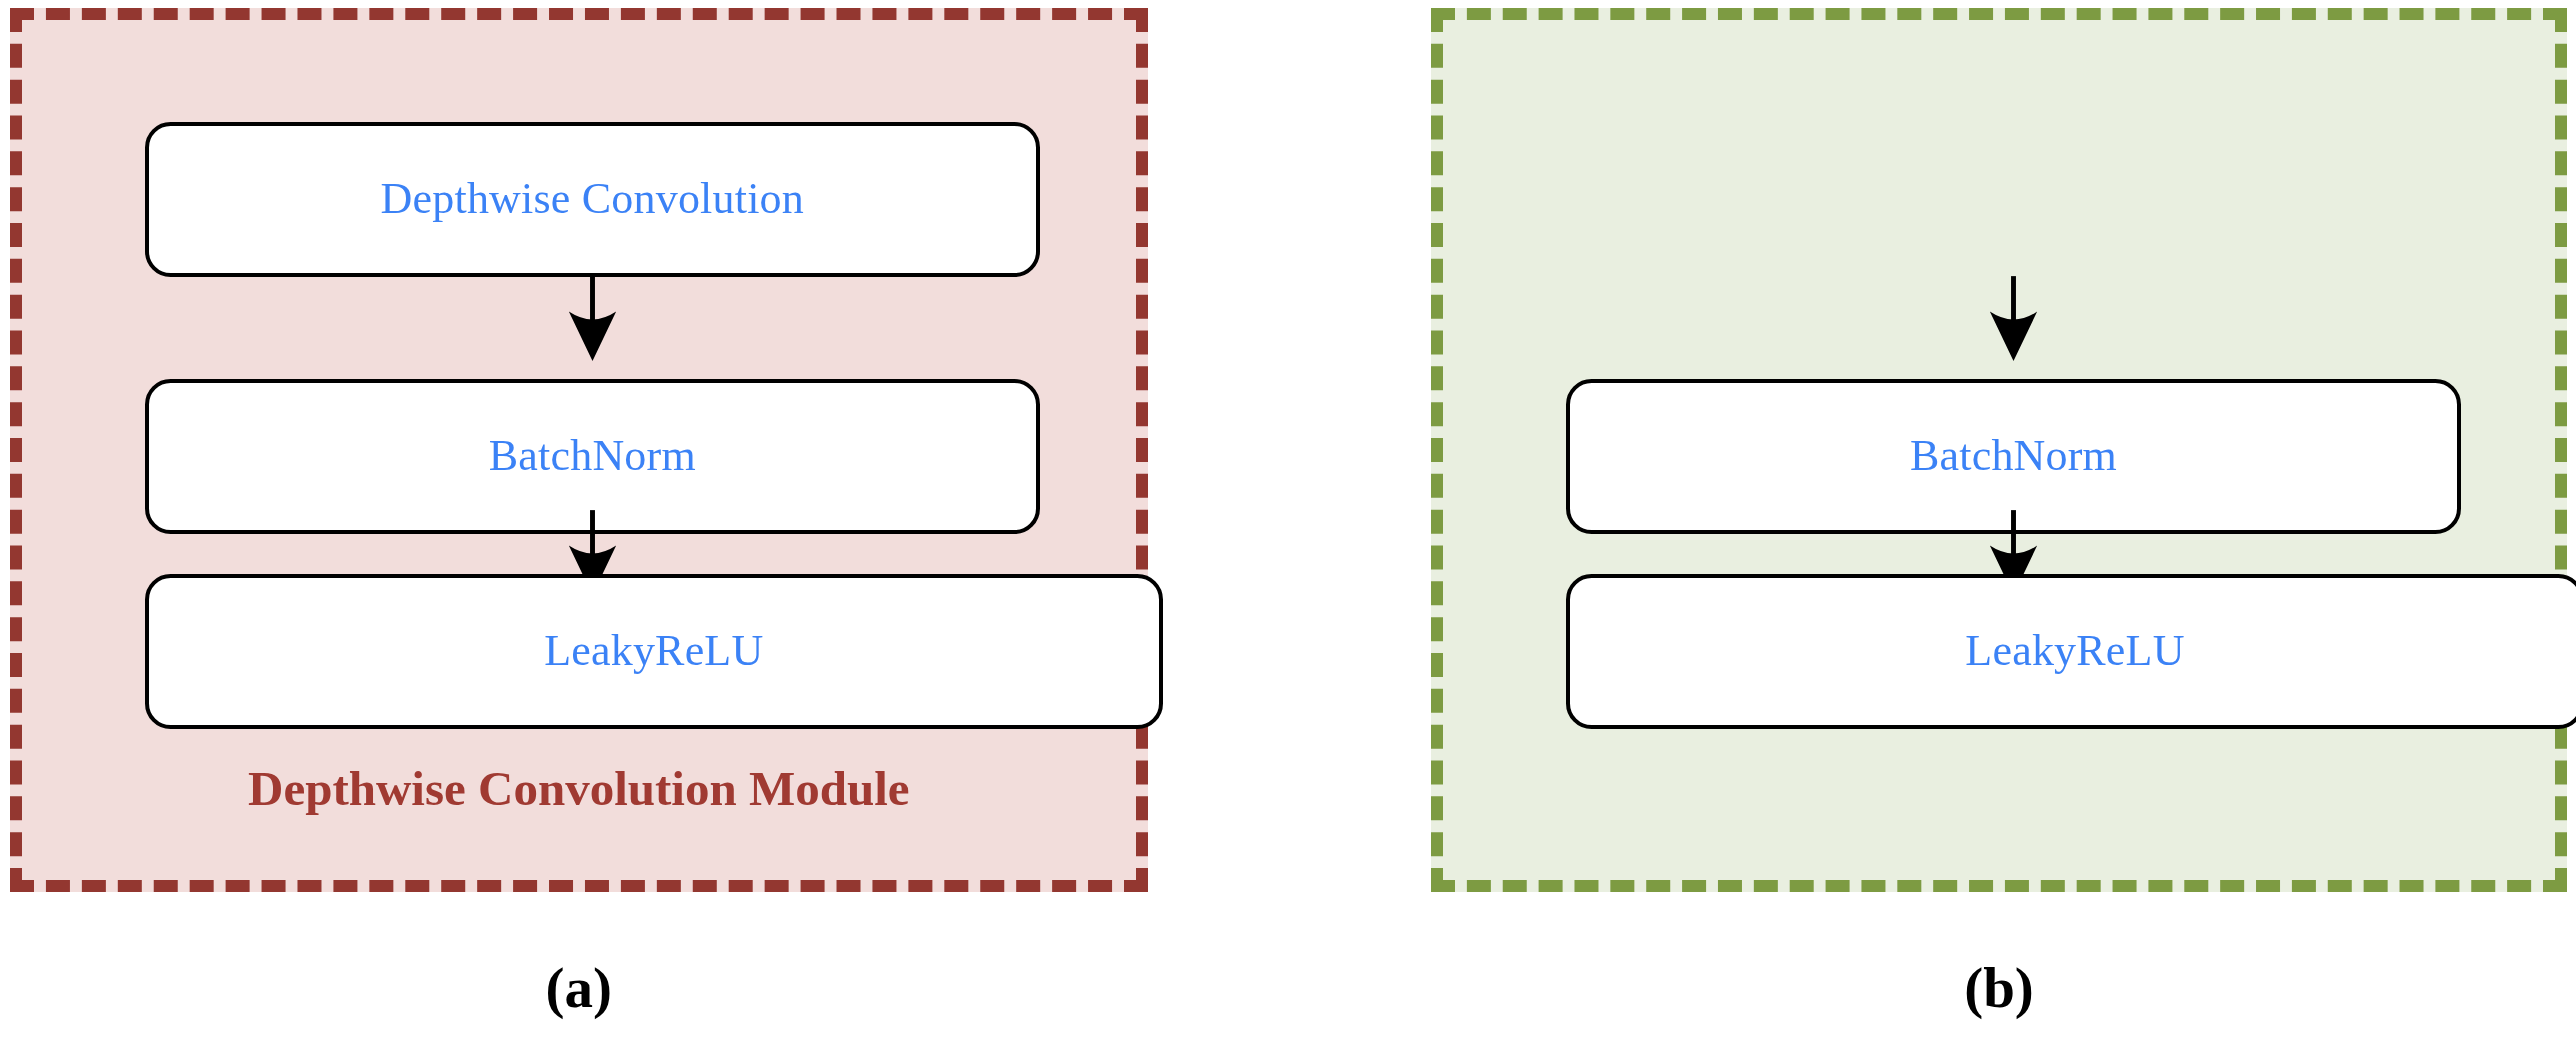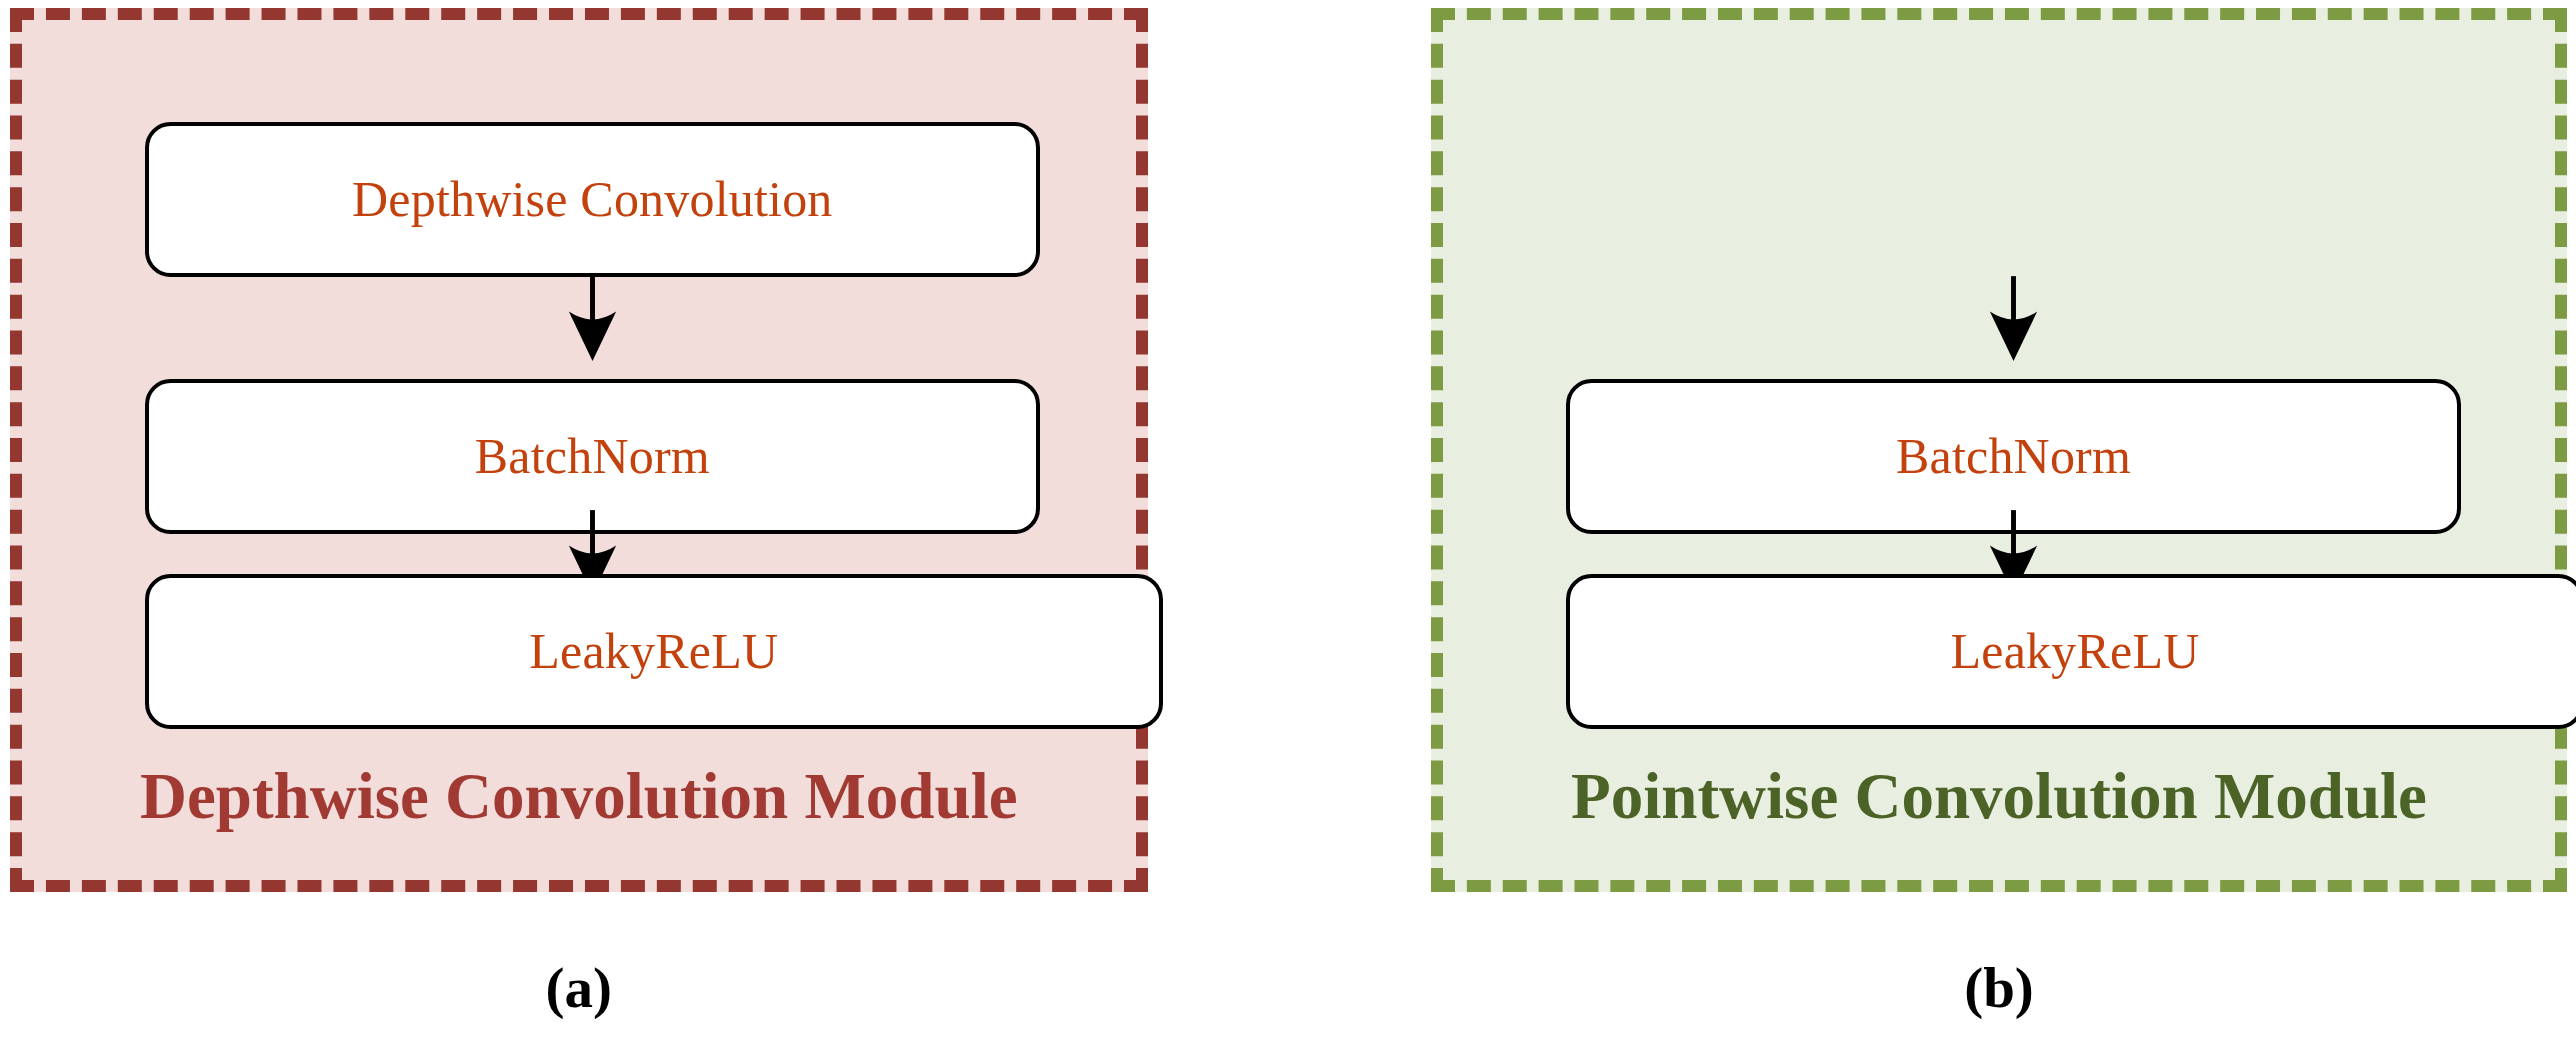--- a/index.html
+++ b/index.html
@@ -43,23 +43,23 @@
     position:absolute;
     box-sizing:border-box;
     background:#ffffff;
     border:4.9px solid #000000;
     border-radius:25.6px;
     display:flex;
     align-items:center;
     justify-content:center;
   }
   .node-label{
-    font-size:50px;
+    font-size:44px;
     line-height:1;
-    color:#c2410c;
+    color:#3b82f6;
     letter-spacing:0.2px;
     white-space:nowrap;
   }
 
   
   .node.n0{ left:123px; top:102px; width:895px; height:155px; }
   .node.n1{ left:123px; top:336px; width:895px; height:155px;margin-top:23px; }
   .node.n2{ left:123px; top:554px; width:1018px; height:155px; }
 
   
@@ -72,21 +72,21 @@
   .arrow.a0{ top:256px; }
   .arrow.a1{ top:490px; }
   .arrow svg{ display:block; width:69px; height:85px; }
 
   
   .module-label{
     position:absolute;
     left:0;right:0;
     top:744px;
     text-align:center;
-    font-size:65px;
+    font-size:49px;
     font-weight:bold;
     line-height:1;
     white-space:nowrap;
   }
   .module-label.red{ color:#A03A32; }
   .module-label.green{ color:#4C6327; }
 
   
   .subcaption{
     position:absolute;
@@ -162,21 +162,20 @@
           <path d="M35 86 L11 36 Q35 52 59 36 Z" fill="#000000"></path>
         </svg>
       </div>
 
       <div class="node n2">
         <span class="node-label">LeakyReLU</span>
       </div>
 
     </div>
 
-    <div class="module-label green">Pointwise Convolution Module</div>
   </div>
 
   <div class="subcaption left">(a)</div>
 
   <div class="subcaption right">(b)</div>
 
 </div>
 
 
 </body></html>

